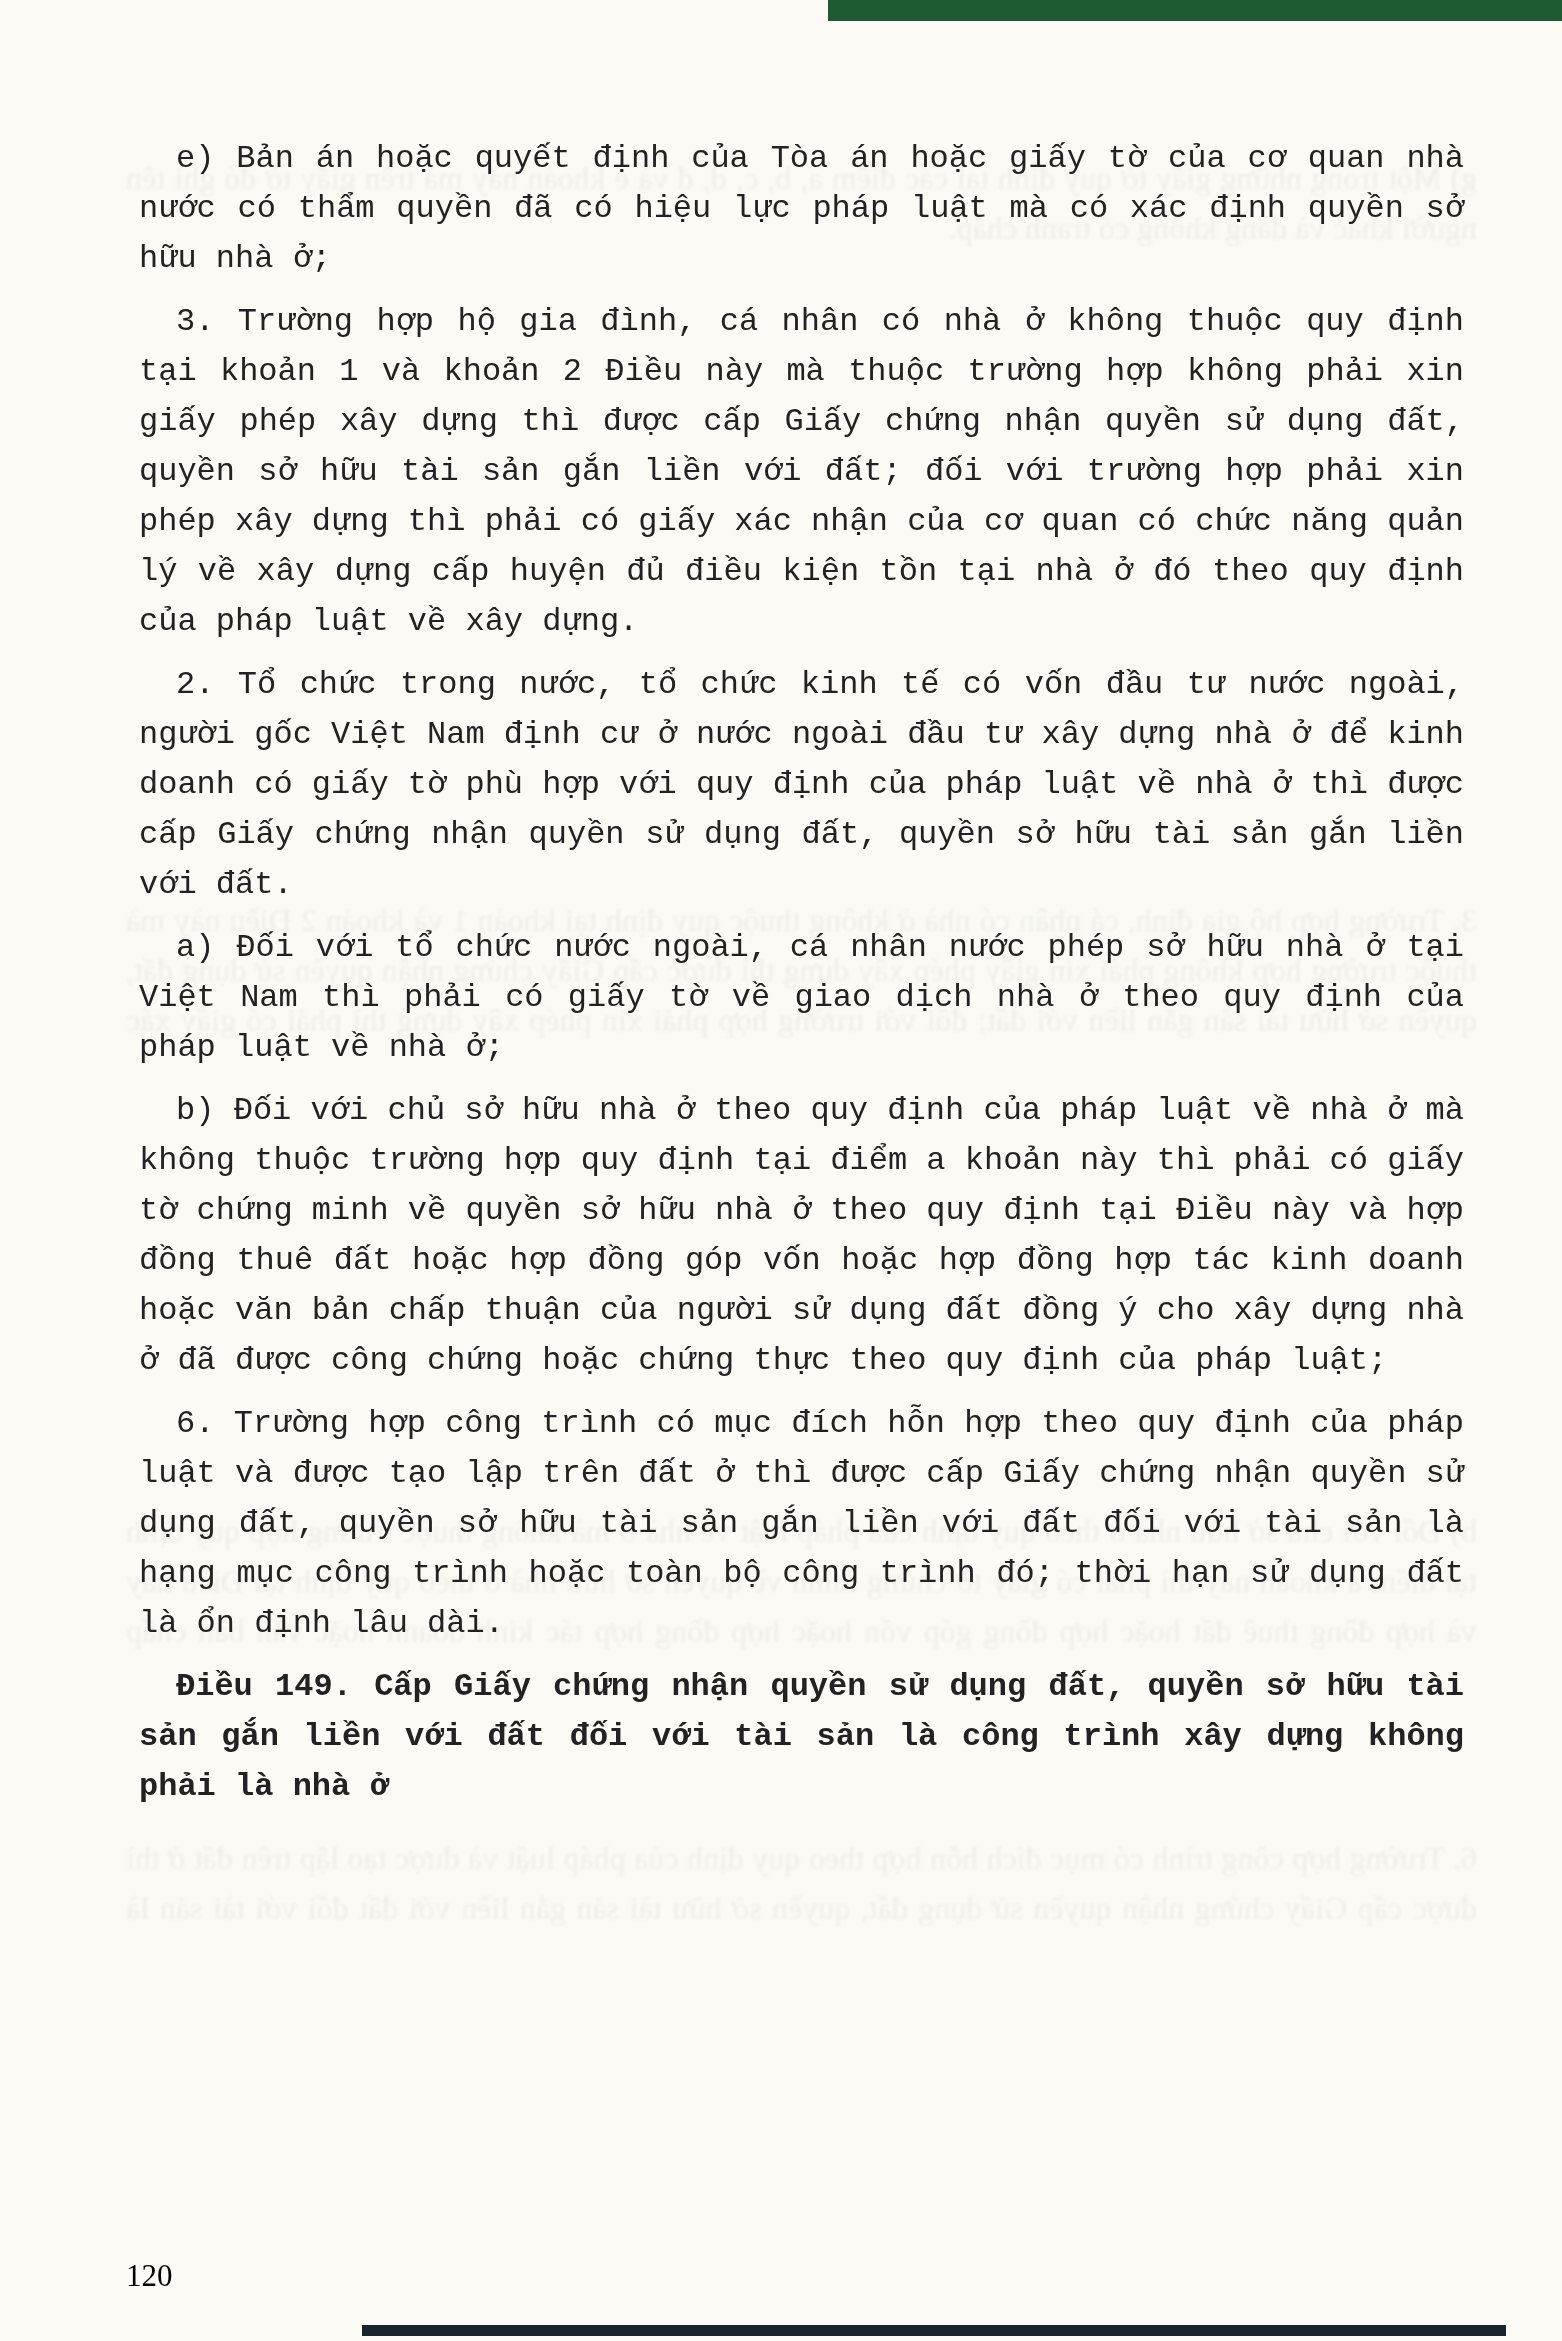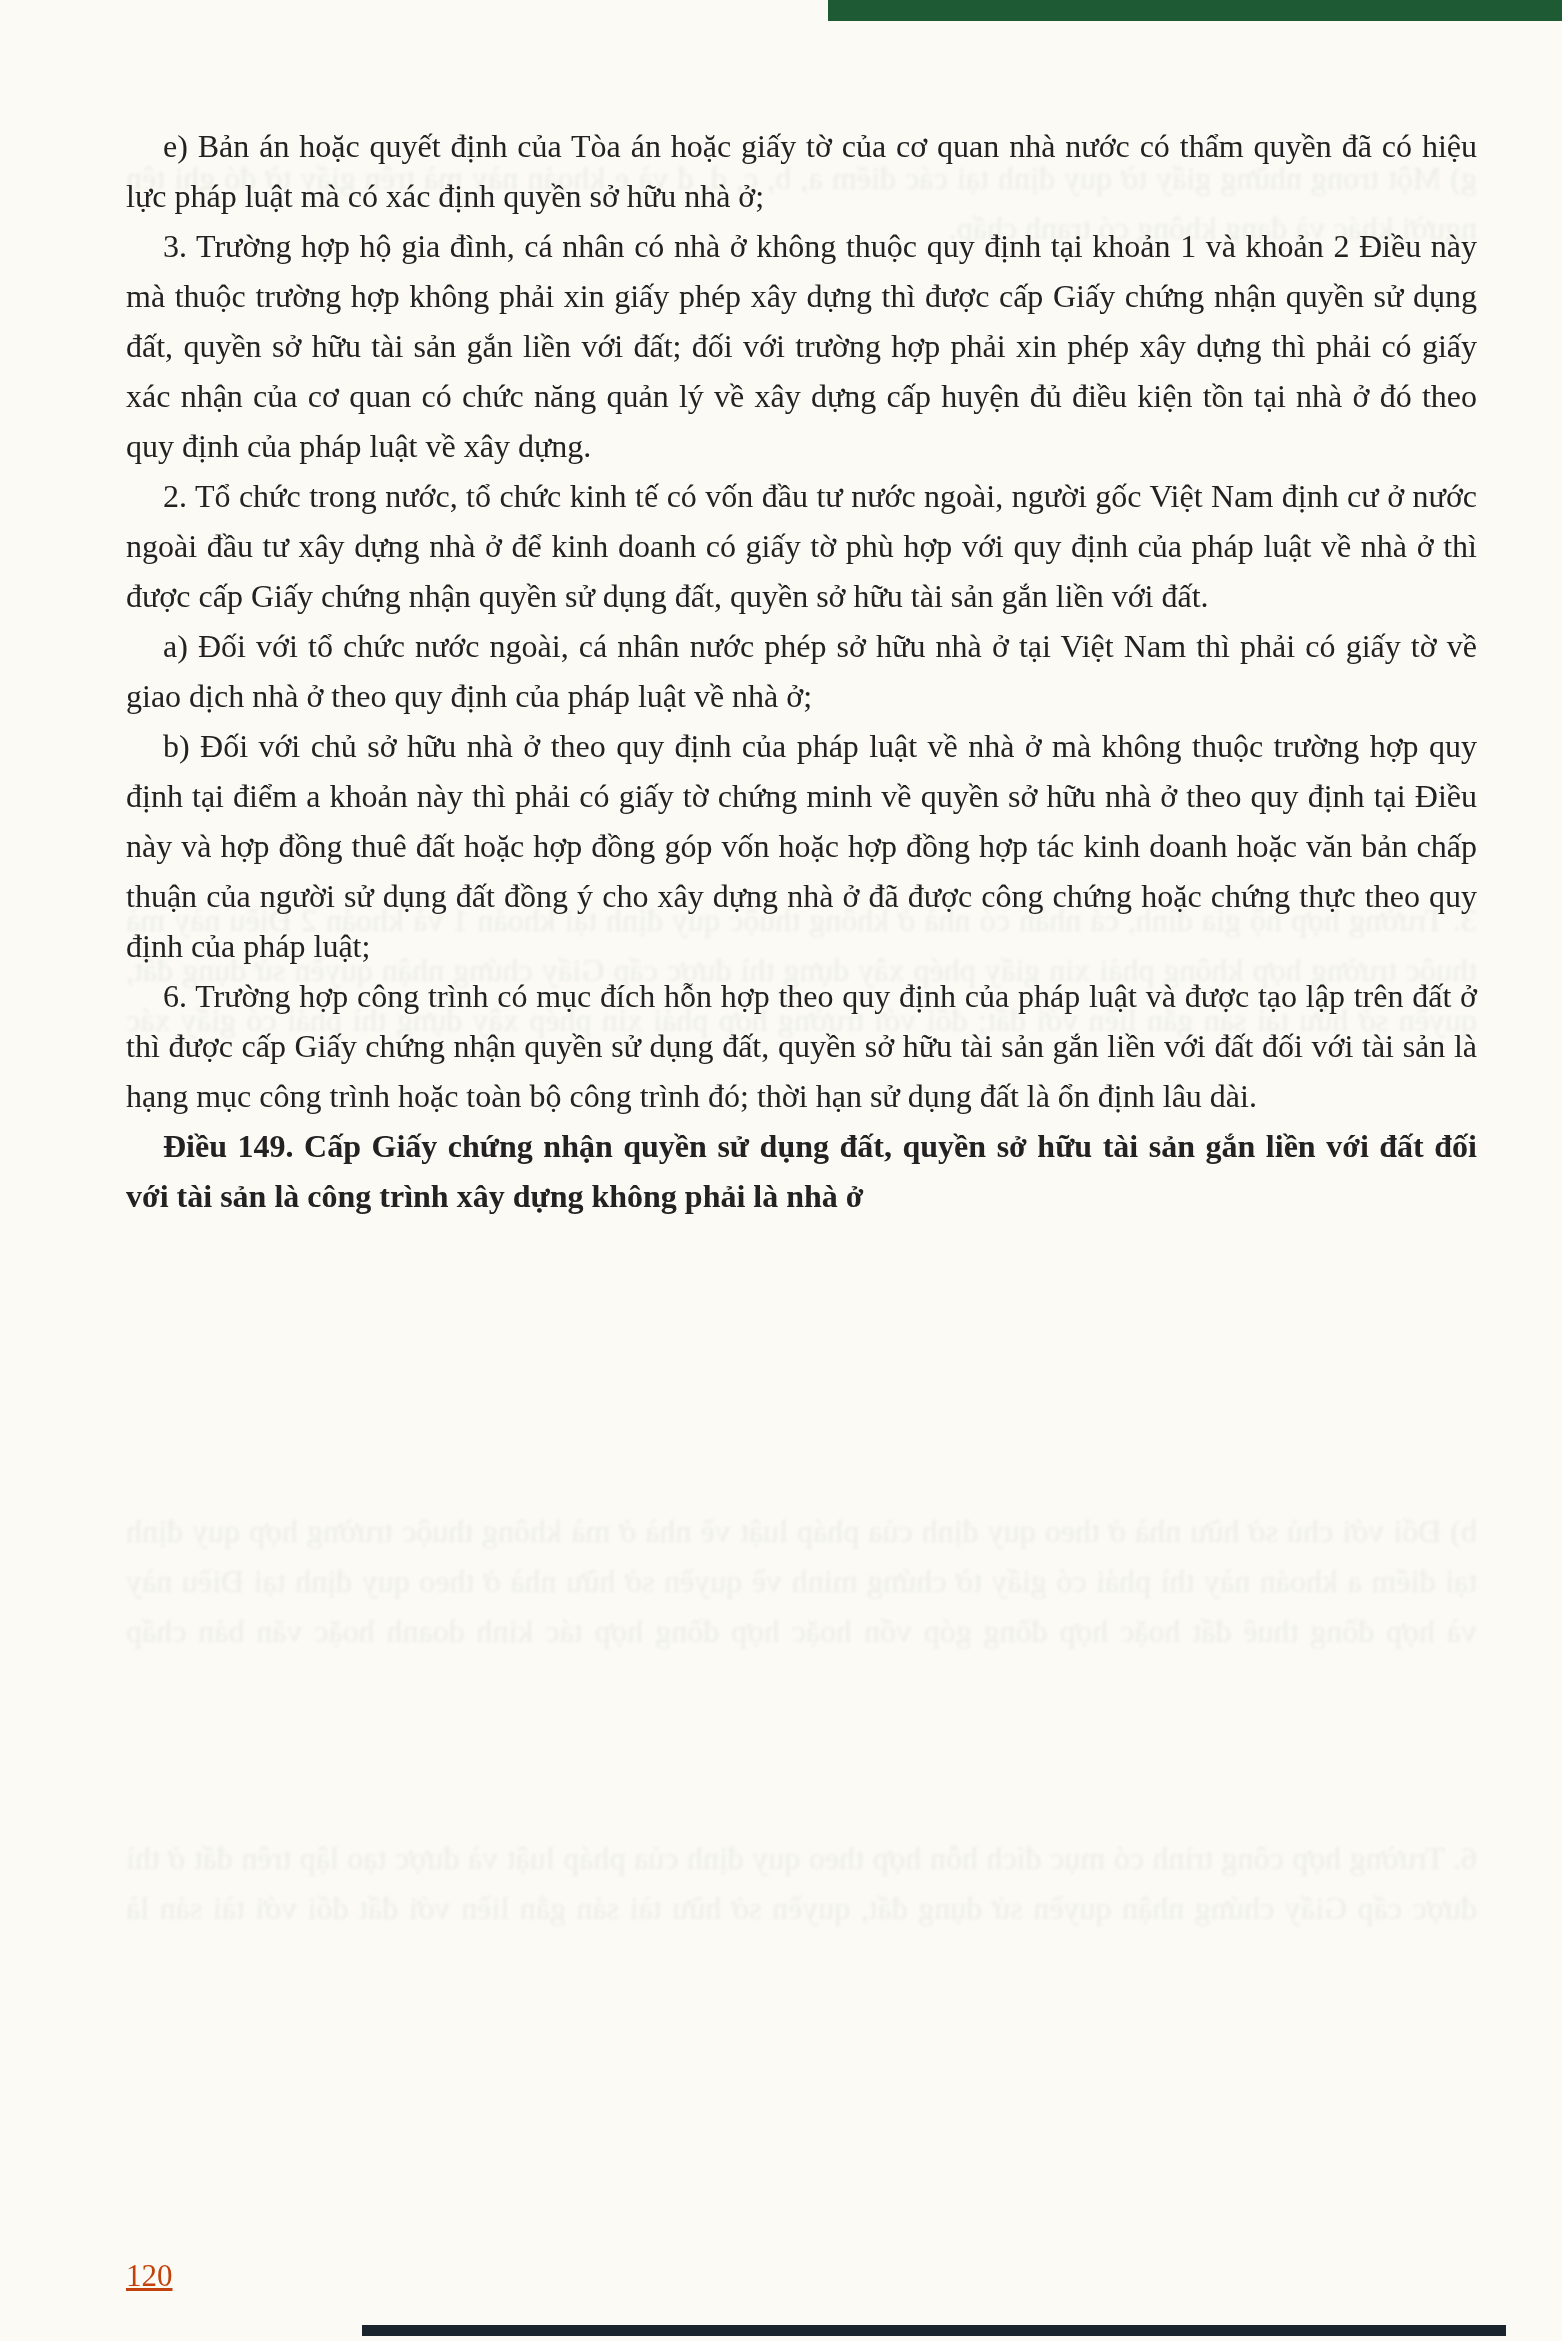--- a/index.html
+++ b/index.html
@@ -34,33 +34,33 @@
   .text-block {
     position: absolute;
     left: 126px;
     top: 121px;
     width: 1351px;
     text-align: justify;
     font-size: 32px;
     line-height: 50px;
   }
   .text-block p {
-    margin: 0;
+    margin: 13px;
     text-indent: 37px;
+    font-family: Liberation Mono, monospace;
   }
   .text-block p.heading {
     font-weight: bold;
   }
   .page-number {
     position: absolute;
     left: 126px;
     bottom: 48px;
     font-size: 31px;
-    color: #c2410c;
-    text-decoration: underline;
+    color: #000000;
   }
   
   .bleed {
     position: absolute;
     left: 126px;
     width: 1351px;
     font-size: 32px;
     line-height: 50px;
     text-align: justify;
     color: #40554a;

